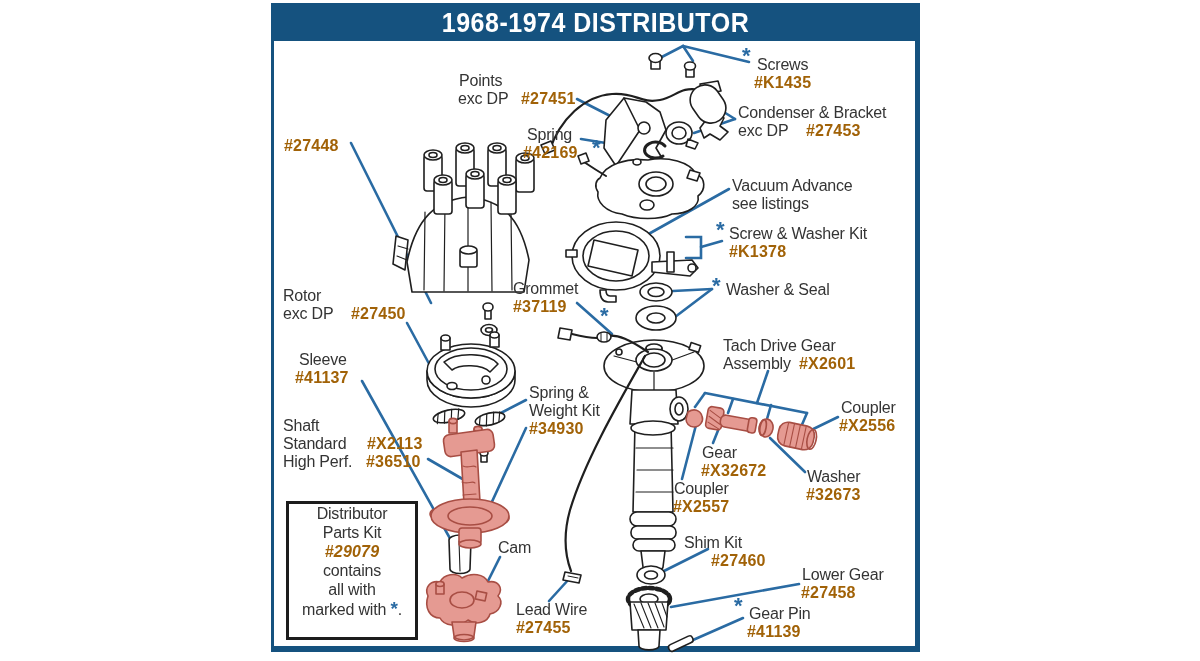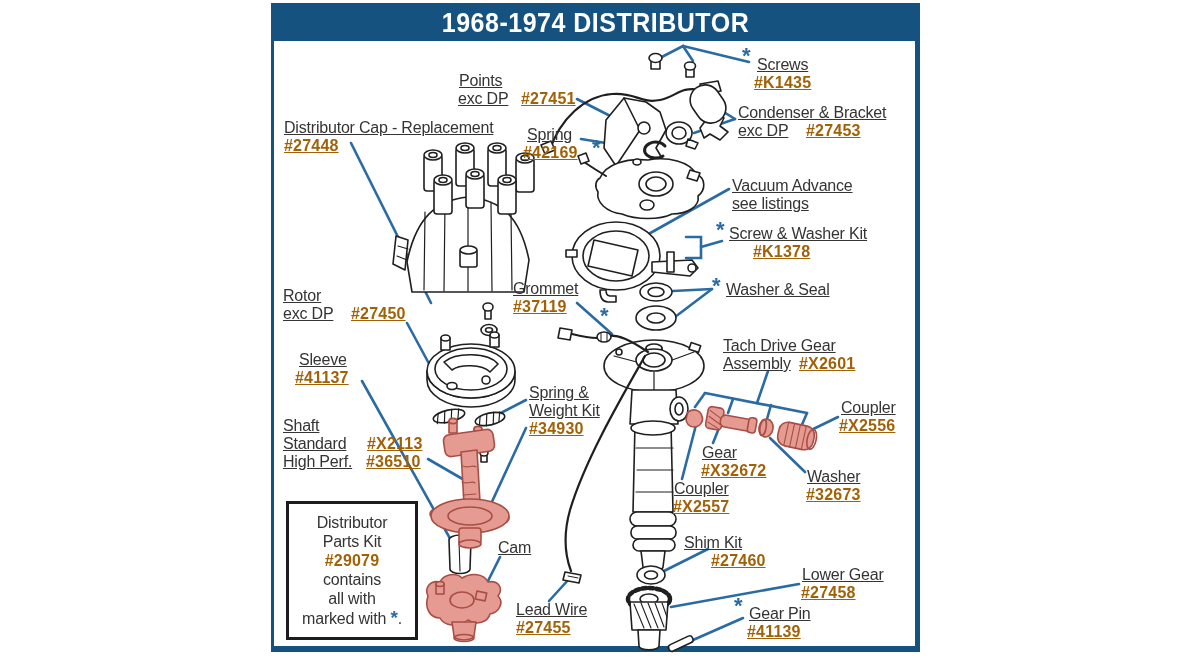--- a/index.html
+++ b/index.html
@@ -8,27 +8,27 @@
   }
   html,body{margin:0;padding:0;background:#ffffff;}
   #page{position:relative;width:1200px;height:661px;background:#fff;overflow:hidden;
         font-family:"Liberation Sans",sans-serif;}
   #frame{position:absolute;left:271px;top:3px;width:649px;height:649px;box-sizing:border-box;
          border-style:solid;border-color:var(--frame);border-width:3px 5px 6px 3px;background:#fff;}
   #titlebar{position:absolute;left:271px;top:3px;width:649px;height:38px;background:var(--frame);
             display:flex;align-items:center;justify-content:center;}
   #titlebar .title{color:#fff;font-weight:700;font-size:25px;letter-spacing:.5px;transform:scaleY(1.12);}
   svg#art{position:absolute;left:0;top:0;pointer-events:none;}
-  .t{position:absolute;white-space:nowrap;font-size:16px;line-height:18px;color:var(--text);letter-spacing:-0.2px;text-decoration:underline;}
+  .t{position:absolute;white-space:nowrap;font-size:16px;line-height:18px;color:var(--text);letter-spacing:-0.2px;}
   .num{font-weight:700;color:#a16207;letter-spacing:0.2px;}
   .star{position:absolute;color:var(--leader);font-weight:700;font-size:22px;line-height:18px;}
   #kitbox{position:absolute;left:286px;top:501px;width:132px;height:139px;box-sizing:border-box;
-          border:3px solid #1c1c1c;background:#fff;text-align:center;padding-top:9px;
+          border:3px solid #1c1c1c;background:#fff;text-align:center;
           font-size:16px;line-height:19px;color:var(--text);letter-spacing:-0.2px;}
-  #kitbox .num{display:block;}
+  #kitbox .num{display:block;font-style:italic;}
   #kitbox .istar{color:var(--leader);font-weight:700;font-size:19px;}
 </style>
 </head>
 <body>
 
 <div id="page">
 
   <div id="frame"></div>
   <div id="titlebar">
     <span class="title">1968-1974 DISTRIBUTOR</span>
@@ -295,21 +295,20 @@
         </g>
         <g transform="rotate(12 796 436)">
           <rect x="778" y="424" width="36" height="24" rx="9"></rect>
           <path d="M786 425 l0 22 M792 424 l0 24 M798 424 l0 24 M804 425 l0 22" fill="none" stroke-width="1.1"></path>
           <ellipse cx="812" cy="436" rx="4.5" ry="10" fill="none"></ellipse>
         </g>
       </g>
     </g>
   </svg>
 
-  <span class="t" style="left:284px;top:119px">Distributor Cap - Replacement</span>
   <span class="t num" style="left:284px;top:137px">#27448</span>
 
   <span class="t" style="left:459px;top:72px">Points</span>
   <span class="t" style="left:458px;top:90px">exc DP</span>
   <span class="t num" style="left:521px;top:90px">#27451</span>
 
   <span class="star" style="left:742px;top:47px">*</span>
   <span class="t" style="left:757px;top:56px">Screws</span>
   <span class="t num" style="left:754px;top:74px">#K1435</span>
 
@@ -319,21 +318,21 @@
 
   <span class="t" style="left:527px;top:126px">Spring</span>
   <span class="t num" style="left:523px;top:144px">#42169</span>
   <span class="star" style="left:592px;top:139px">*</span>
 
   <span class="t" style="left:732px;top:177px">Vacuum Advance</span>
   <span class="t" style="left:732px;top:195px">see listings</span>
 
   <span class="star" style="left:716px;top:221px">*</span>
   <span class="t" style="left:729px;top:225px">Screw &amp; Washer Kit</span>
-  <span class="t num" style="left:753px;top:243px">#K1378</span>
+  <span class="t num" style="left:729px;top:243px">#K1378</span>
 
   <span class="star" style="left:712px;top:277px">*</span>
   <span class="t" style="left:726px;top:281px">Washer &amp; Seal</span>
 
   <span class="t" style="left:283px;top:287px">Rotor</span>
   <span class="t" style="left:283px;top:305px">exc DP</span>
   <span class="t num" style="left:351px;top:305px">#27450</span>
 
   <span class="t" style="left:513px;top:280px">Grommet</span>
   <span class="t num" style="left:513px;top:298px">#37119</span>

